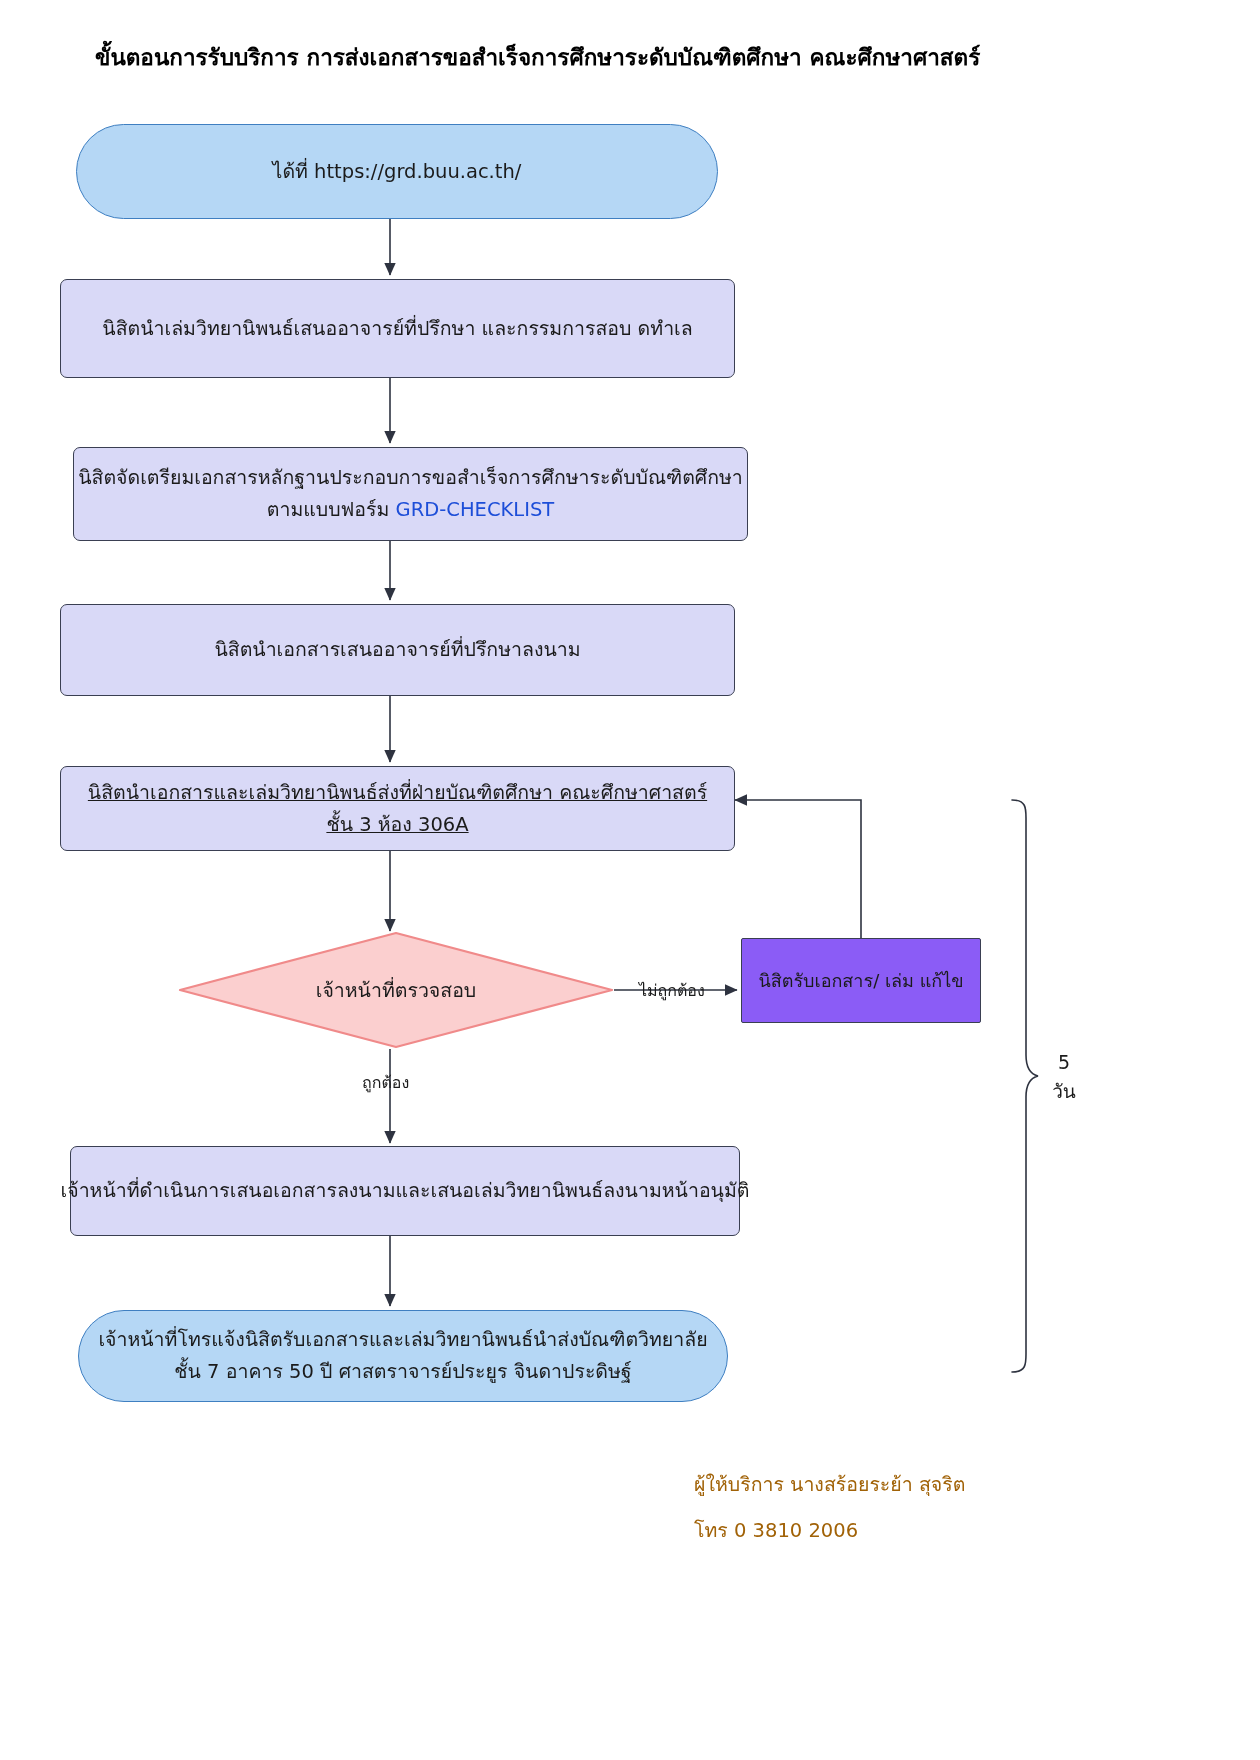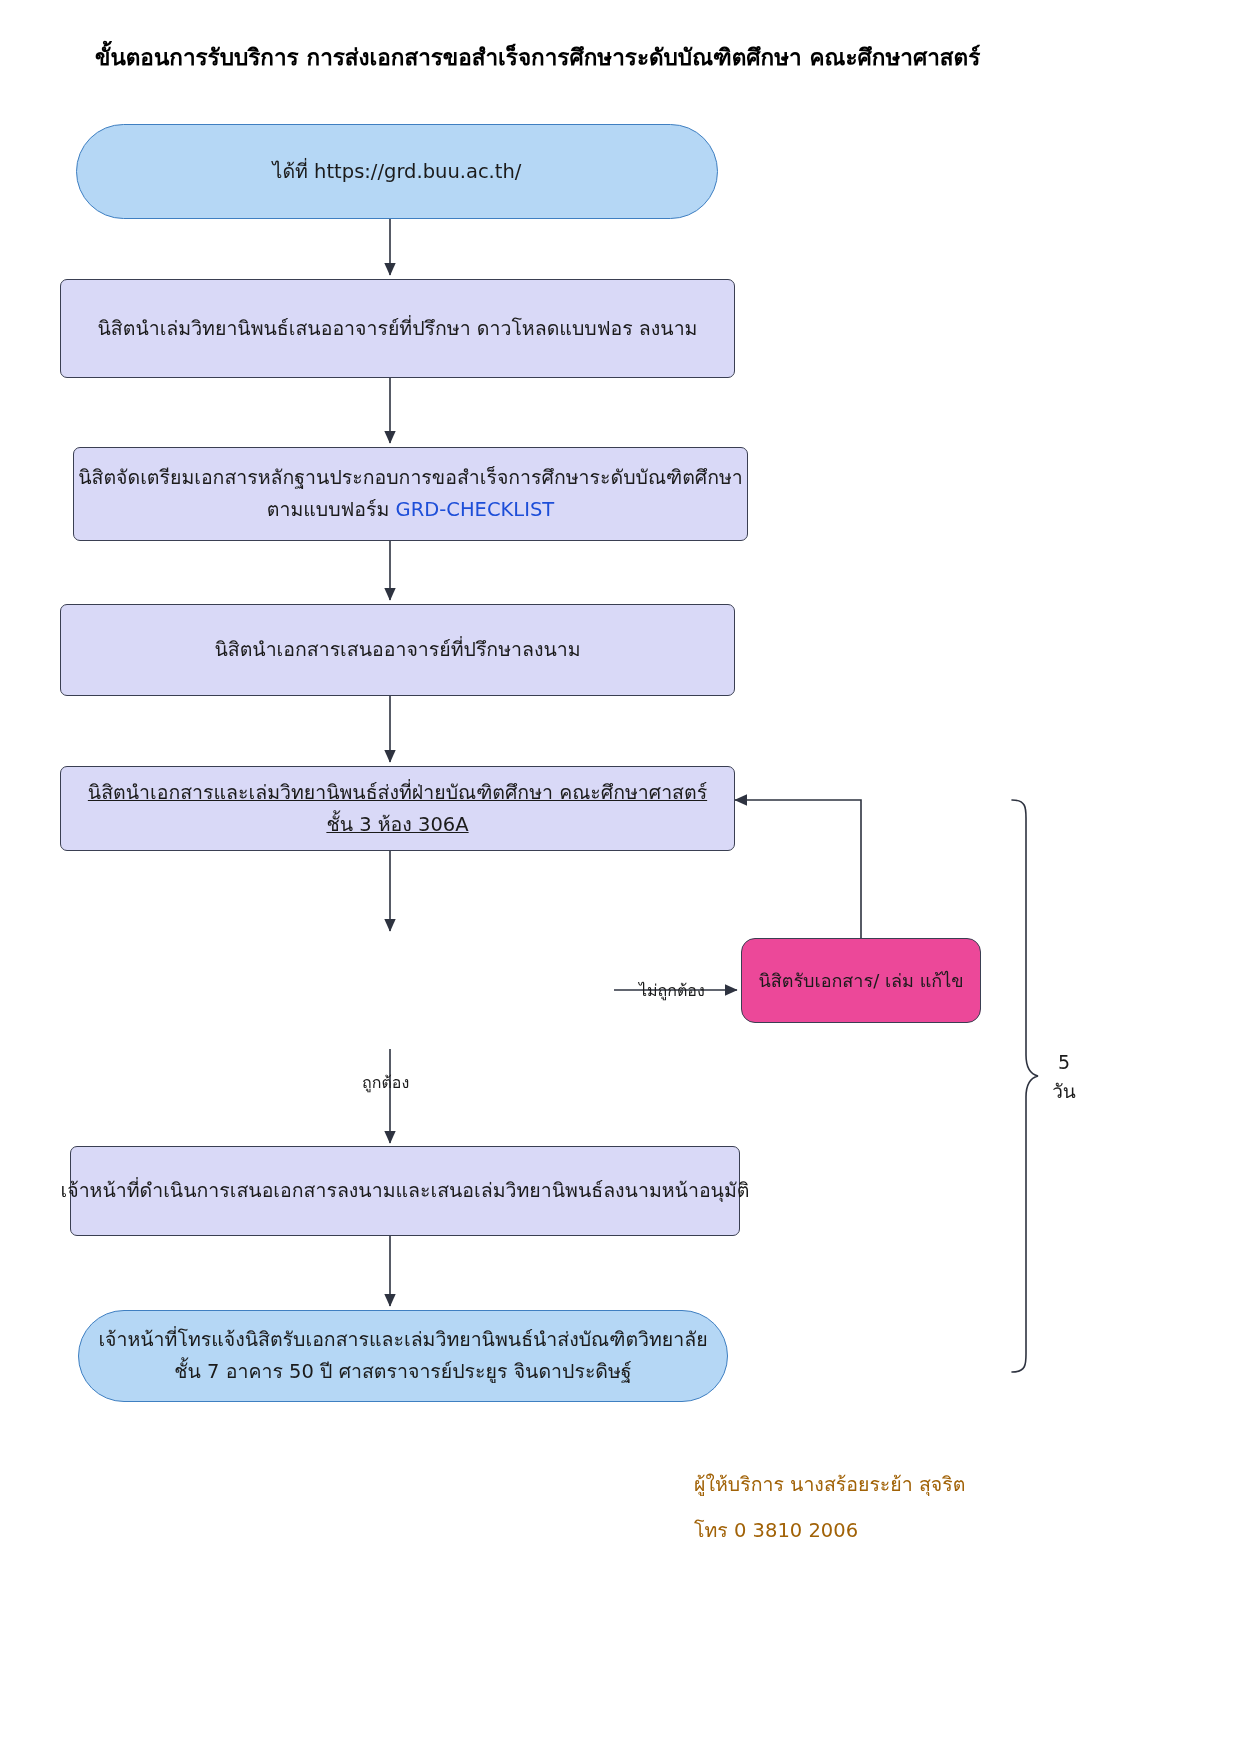--- a/index.html
+++ b/index.html
@@ -54,23 +54,23 @@
     background: #b5d7f5;
     border: 1.6px solid #3f7fc1;
     border-radius: 48px;
   }
   .process {
     background: #d9d9f7;
     border: 1.6px solid #3a3f52;
     border-radius: 7px;
   }
   .process-small {
-    background: #ec4899;
+    background: #8b5cf6;
     border: 1.6px solid #3a3f52;
-    border-radius: 14px;
+    border-radius: 2px;
     font-size: 18px;
   }
 
   
   .decision-wrap {
     position: absolute;
   }
   .decision-wrap svg { display: block; }
   .decision-label {
     position: absolute;
@@ -156,37 +156,43 @@
              C 1026 1364, 1026 1372, 1012 1372" fill="none" stroke="#2e3340" stroke-width="1.6" stroke-linecap="round"></path>
   </svg>
 
   <div class="title">ขั้นตอนการรับบริการ การส่งเอกสารขอสำเร็จการศึกษาระดับบัณฑิตศึกษา คณะศึกษาศาสตร์</div>
 
   <div class="node terminal" style="left:76px; top:124px; width:642px; height:95px;">
     <span class="ln">ได้ที่ https://grd.buu.ac.th/</span>
   </div>
 
   <div class="node process" style="left:60px; top:279px; width:675px; height:99px;">
-    <span class="ln">นิสิตนำเล่มวิทยานิพนธ์เสนออาจารย์ที่ปรึกษา ดาวโหลดแบบฟอร ลงนาม</span>
+    <span class="ln">นิสิตนำเล่มวิทยานิพนธ์เสนออาจารย์ที่ปรึกษา และกรรมการสอบ ดทำเล</span>
   </div>
 
   <div class="node process" style="left:60px; top:447px; width:675px; height:94px;margin-left:13px;">
     <span class="ln">นิสิตจัดเตรียมเอกสารหลักฐานประกอบการขอสำเร็จการศึกษาระดับบัณฑิตศึกษา</span>
     <span class="ln"><span>ตามแบบฟอร์ม </span><span class="muted">GRD-CHECKLIST</span></span>
   </div>
 
   <div class="node process" style="left:60px; top:604px; width:675px; height:92px;">
     <span class="ln">นิสิตนำเอกสารเสนออาจารย์ที่ปรึกษาลงนาม</span>
   </div>
 
   <div class="node process" style="left:60px; top:766px; width:675px; height:85px;text-decoration:underline;">
     <span class="ln">นิสิตนำเอกสารและเล่มวิทยานิพนธ์ส่งที่ฝ่ายบัณฑิตศึกษา คณะศึกษาศาสตร์</span>
     <span class="ln">ชั้น 3 ห้อง 306A</span>
   </div>
 
+  <div class="decision-wrap" style="left:178px; top:931px; width:436px; height:118px;">
+    <svg width="436" height="118">
+      <polygon points="218,2 434,59 218,116 2,59" fill="#fbcfcf" stroke="#f08a8a" stroke-width="2.2" stroke-linejoin="round"></polygon>
+    </svg>
+    <div class="decision-label">เจ้าหน้าที่ตรวจสอบ</div>
+  </div>
 
   <div class="edge-label" style="left:639px; top:978px;">ไม่ถูกต้อง</div>
   <div class="edge-label" style="left:362px; top:1070px;">ถูกต้อง</div>
 
   <div class="node process-small" style="left:741px; top:938px; width:240px; height:85px;">
     <span class="ln">นิสิตรับเอกสาร/ เล่ม แก้ไข</span>
   </div>
 
   <div class="node process" style="left:70px; top:1146px; width:670px; height:90px;">
     <span class="ln">เจ้าหน้าที่ดำเนินการเสนอเอกสารลงนามและเสนอเล่มวิทยานิพนธ์ลงนามหน้าอนุมัติ</span>

